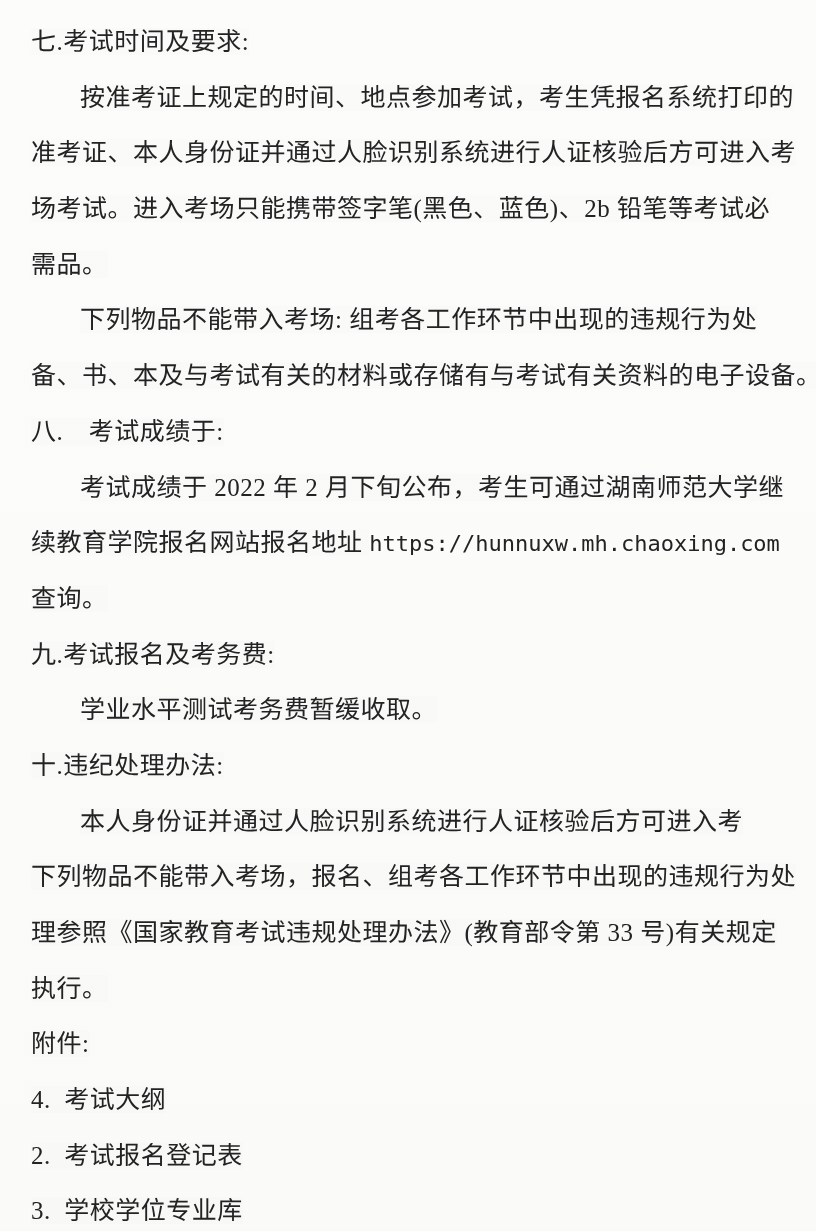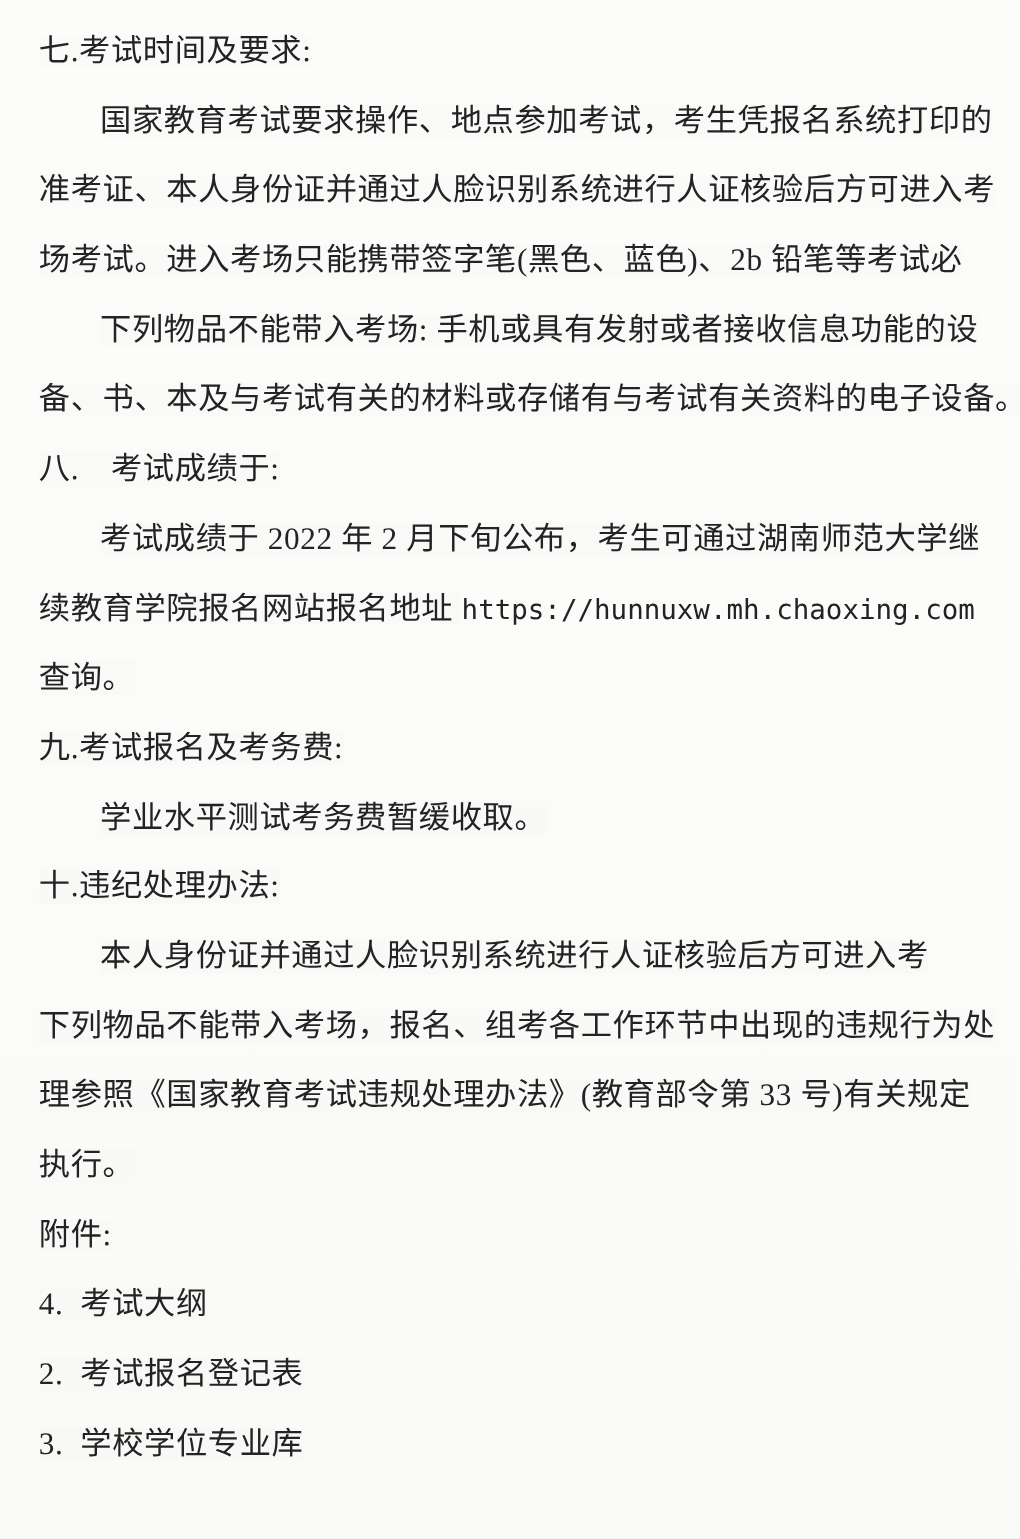--- a/index.html
+++ b/index.html
@@ -46,24 +46,25 @@
   .line .line-text {
     background: rgba(0,0,0,0.008);
   }
 </style>
 </head>
 <body>
 
 <div class="page">
   <div class="doc" id="doc-lines">
       <div class="line"><span class="line-text">七.考试时间及要求:</span></div>
-      <div class="line indent"><span class="line-text">国家教育考试要求操作、地点参加考试，考生凭报名系统打印的</span></div>
+      <div class="line indent"><span class="line-text">按准考证上规定的时间、地点参加考试，考生凭报名系统打印的</span></div>
       <div class="line"><span class="line-text">准考证、本人身份证并通过人脸识别系统进行人证核验后方可进入考</span></div>
       <div class="line"><span class="line-text">场考试。进入考场只能携带签字笔(黑色、蓝色)、2b 铅笔等考试必</span></div>
-      <div class="line indent"><span class="line-text">下列物品不能带入考场: 手机或具有发射或者接收信息功能的设</span></div>
+      <div class="line"><span class="line-text">需品。</span></div>
+      <div class="line indent"><span class="line-text">下列物品不能带入考场: 组考各工作环节中出现的违规行为处</span></div>
       <div class="line"><span class="line-text">备、书、本及与考试有关的材料或存储有与考试有关资料的电子设备。</span></div>
       <div class="line"><span class="line-text">八.　考试成绩于:</span></div>
       <div class="line indent"><span class="line-text">考试成绩于 2022 年 2 月下旬公布，考生可通过湖南师范大学继</span></div>
       <div class="line"><span class="line-text">续教育学院报名网站报名地址 </span><span class="doc-url">https://hunnuxw.mh.chaoxing.com</span></div>
       <div class="line"><span class="line-text">查询。</span></div>
       <div class="line"><span class="line-text">九.考试报名及考务费:</span></div>
       <div class="line indent"><span class="line-text">学业水平测试考务费暂缓收取。</span></div>
       <div class="line"><span class="line-text">十.违纪处理办法:</span></div>
       <div class="line indent"><span class="line-text">本人身份证并通过人脸识别系统进行人证核验后方可进入考</span></div>
       <div class="line"><span class="line-text">下列物品不能带入考场，报名、组考各工作环节中出现的违规行为处</span></div>

